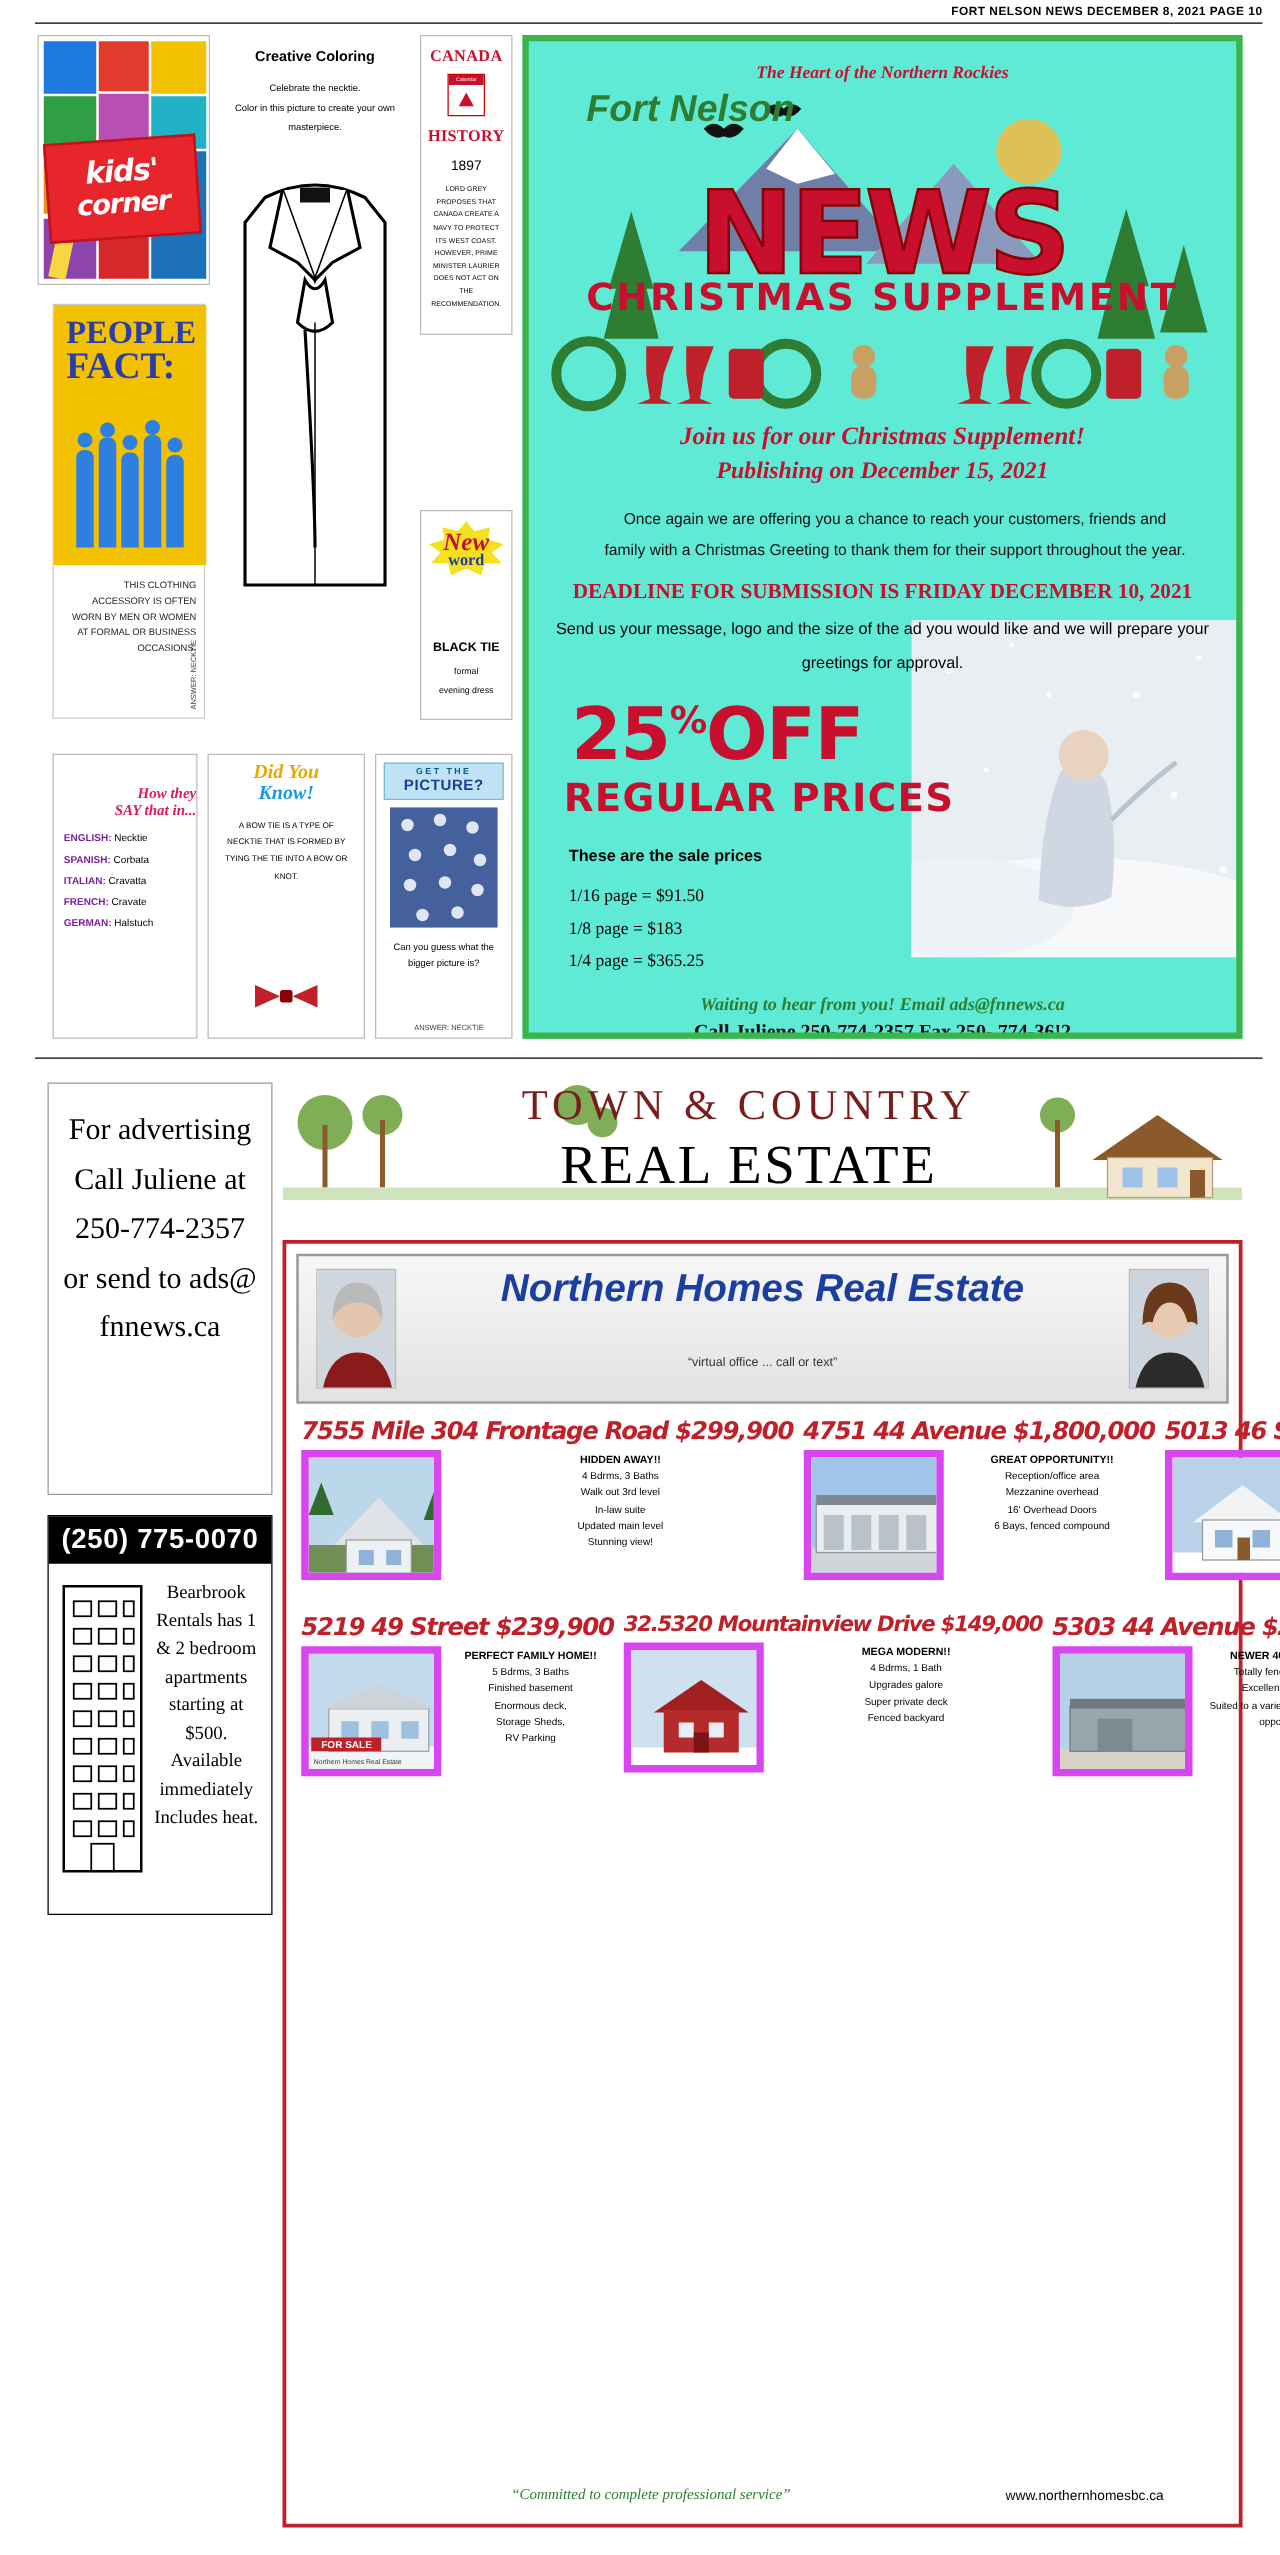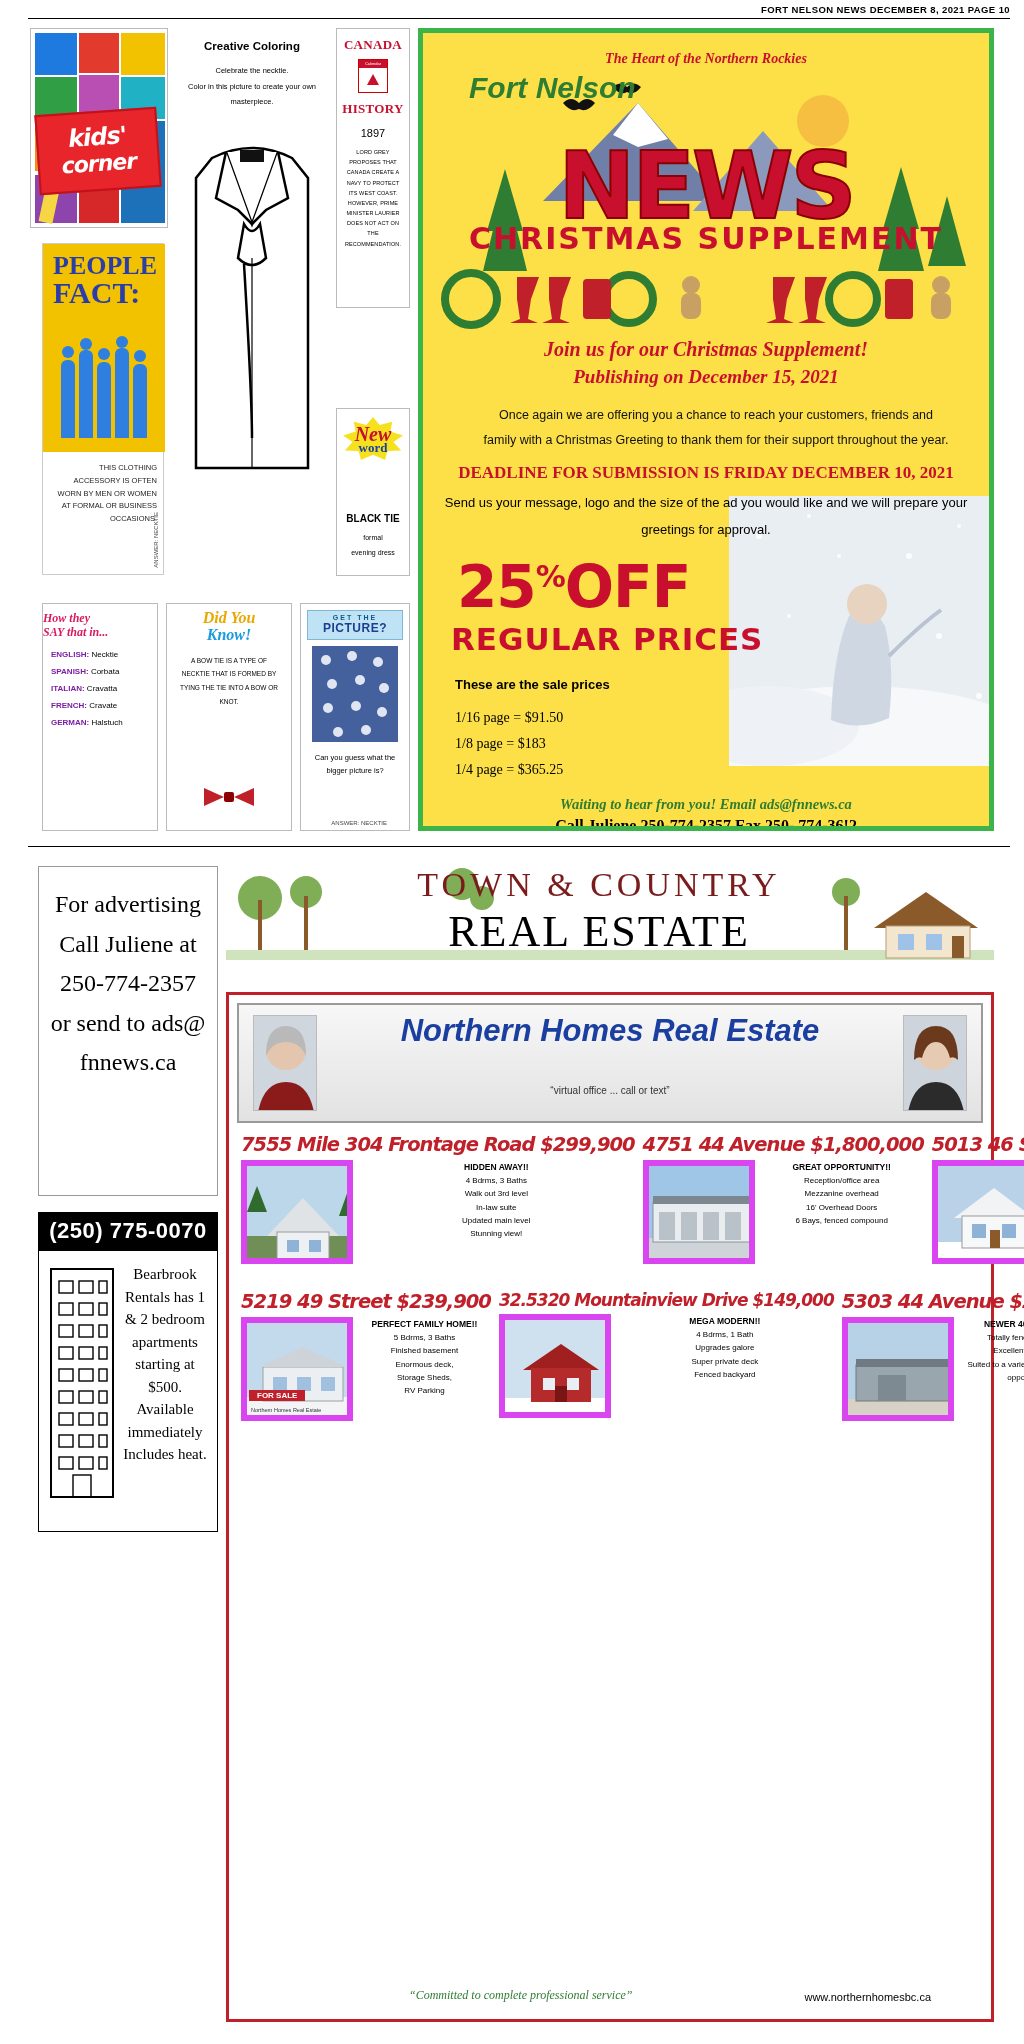--- a/index.html
+++ b/index.html
@@ -63,21 +63,21 @@
     writing-mode:vertical-rl; transform:rotate(180deg);
   }
 
   
   #creative-coloring { left:176px; top:28px; width:152px; height:548px; border:none; }
   .cc-title { text-align:center; font-weight:bold; font-size:11.5px; margin-top:12px; }
   .cc-sub { text-align:center; font-size:7.5px; margin-top:12px; line-height:1.9; }
   .cc-art { position:absolute; left:6px; top:110px; width:140px; height:350px; }
 
   
-  #canada-history { left:336px; top:28px; width:74px; height:280px; border:1px solid #bbb; }
+  #canada-history { left:336px; top:28px; width:74px; height:240px; border:1px solid #bbb; }
   .ch-word { text-align:center; font-family:"Liberation Serif", serif; font-weight:bold; color:#c8102e; font-size:13px; letter-spacing:.3px; }
   .ch-cal { width:30px; height:34px; margin:6px auto 0; border:1px solid #c00; background:#fff; position:relative; }
   .ch-cal .top { position:absolute; top:0; left:0; right:0; height:8px; background:#c8102e; color:#fff; font-size:4px; text-align:center; line-height:8px;}
   .ch-cal .leaf { position:absolute; left:50%; top:14px; transform:translateX(-50%); width:0;height:0;
       border-left:6px solid transparent;border-right:6px solid transparent;border-bottom:11px solid #c8102e;}
   .ch-year { text-align:center; font-size:11px; margin-top:10px; }
   .ch-body { font-size:5.5px; line-height:1.85; text-align:center; padding:8px 5px 0; letter-spacing:.1px; }
 
   
   #new-word { left:336px; top:408px; width:74px; height:168px; border:1px solid #bbb; }
@@ -86,21 +86,21 @@
     position:absolute; inset:0; background:#f6e11e;
     clip-path:polygon(50% 0%,61% 18%,82% 11%,79% 33%,100% 42%,84% 57%,97% 76%,74% 77%,70% 98%,50% 86%,30% 98%,26% 77%,3% 76%,16% 57%,0% 42%,21% 33%,18% 11%,39% 18%);
   }
   .nw-burst .t1 { position:absolute; width:100%; text-align:center; top:6px; font-family:"Liberation Serif", serif; font-style:italic; font-weight:bold; color:#c8102e; font-size:20px;}
   .nw-burst .t2 { position:absolute; width:100%; text-align:center; top:23px; font-family:"Liberation Serif", serif; font-weight:bold; color:#1a3fa0; font-size:13px;}
   .nw-term { text-align:center; font-weight:bold; font-size:10px; margin-top:52px; }
   .nw-def { text-align:center; font-size:7px; line-height:1.8; margin-top:8px; }
 
   
   #how-they-say { left:42px; top:603px; width:116px; height:228px; border:1px solid #bbb; }
-  .hts-title { text-align:left; margin-top:8px; font-family:"Liberation Serif", serif; font-style:italic; font-weight:bold; color:#d81b60; font-size:12px; line-height:1.15; }
+  .hts-title { text-align:right; margin-top:24px; font-family:"Liberation Serif", serif; font-style:italic; font-weight:bold; color:#d81b60; font-size:12px; line-height:1.15; }
   .hts-list { margin-top:10px; padding:0 8px; }
   .hts-row { font-size:8px; margin:8px 0; }
   .hts-row b { color:#7b1fa2; }
 
   
   #did-you-know { left:166px; top:603px; width:126px; height:228px; border:1px solid #bbb; }
   .dyk-title { text-align:center; margin-top:6px; font-family:"Liberation Serif", serif; font-style:italic; font-weight:bold; font-size:16px; color:#e8a800; line-height:1.05; }
   .dyk-title .k { color:#1a9be0; }
   .dyk-body { font-size:6.5px; line-height:2.1; text-align:center; padding:10px 12px 0; }
   .dyk-bow { position:absolute; left:50%; transform:translateX(-50%); bottom:20px; width:54px; height:26px; }
@@ -108,21 +108,21 @@
   
   #get-picture { left:300px; top:603px; width:110px; height:228px; border:1px solid #bbb; }
   .gp-band { margin:6px 6px 0; background:#bfe3f5; border:1px solid #7fb8d4; text-align:center; padding:3px 0 4px; }
   .gp-band .a { font-size:7px; letter-spacing:2px; color:#0b5a88; font-weight:bold; }
   .gp-band .b { font-size:12px; font-weight:bold; color:#1b3f8f; letter-spacing:.5px; }
   .gp-img { margin:6px auto 0; width:86px; height:96px; background:#3b5ca8; position:relative; overflow:hidden; }
   .gp-q { font-size:7.5px; text-align:center; padding:10px 8px 0; line-height:1.7; }
   .gp-ans { position:absolute; right:22px; bottom:4px; font-size:6px; color:#444; }
 
   
-  #xmas-ad { left:418px; top:28px; width:576px; height:803px; border:5px solid #3cb44a; background:#fde047; overflow:hidden; }
+  #xmas-ad { left:418px; top:28px; width:576px; height:803px; border:5px solid #3cb44a; background:#5eead4; overflow:hidden; }
   .xa-inner { position:absolute; inset:0; }
   .xa-heart { position:absolute; top:18px; width:100%; text-align:center; font-family:"Liberation Serif", serif; font-style:italic; font-weight:bold; color:#c8102e; font-size:14px; }
   .xa-fn { position:absolute; top:38px; left:46px; font-family:"Liberation Sans", sans-serif; font-weight:bold; font-style:italic; color:#2e7d32; font-size:30px; }
   .xa-news {
     position:absolute; top:100px; left:50%; transform:translateX(-50%);
     font-family:"DejaVu Sans", sans-serif; font-weight:bold; font-size:92px; color:#c8102e;
     letter-spacing:-3px; -webkit-text-stroke:2px #8b0000;
   }
   .xa-supp {
     position:absolute; top:188px; width:100%; text-align:center;

